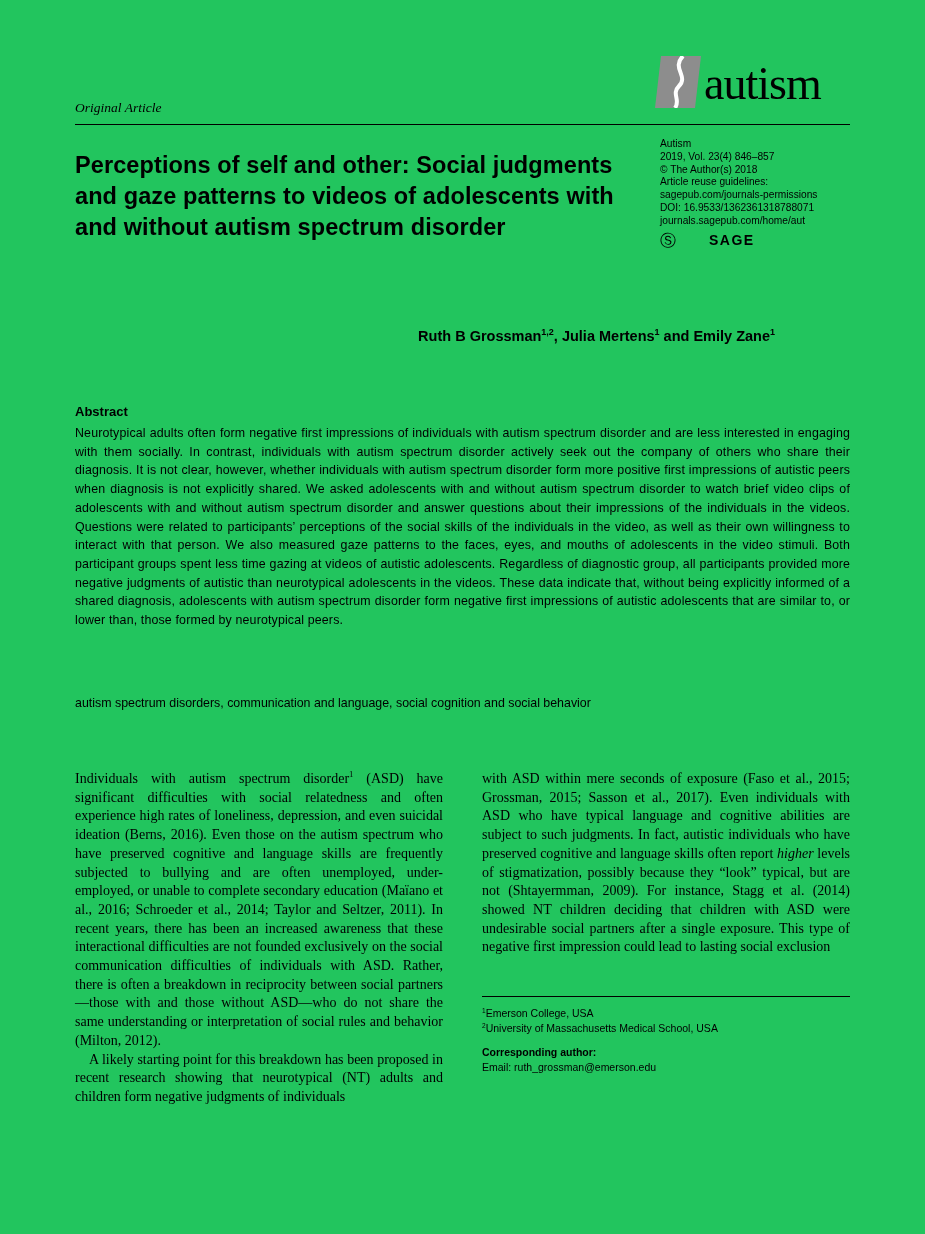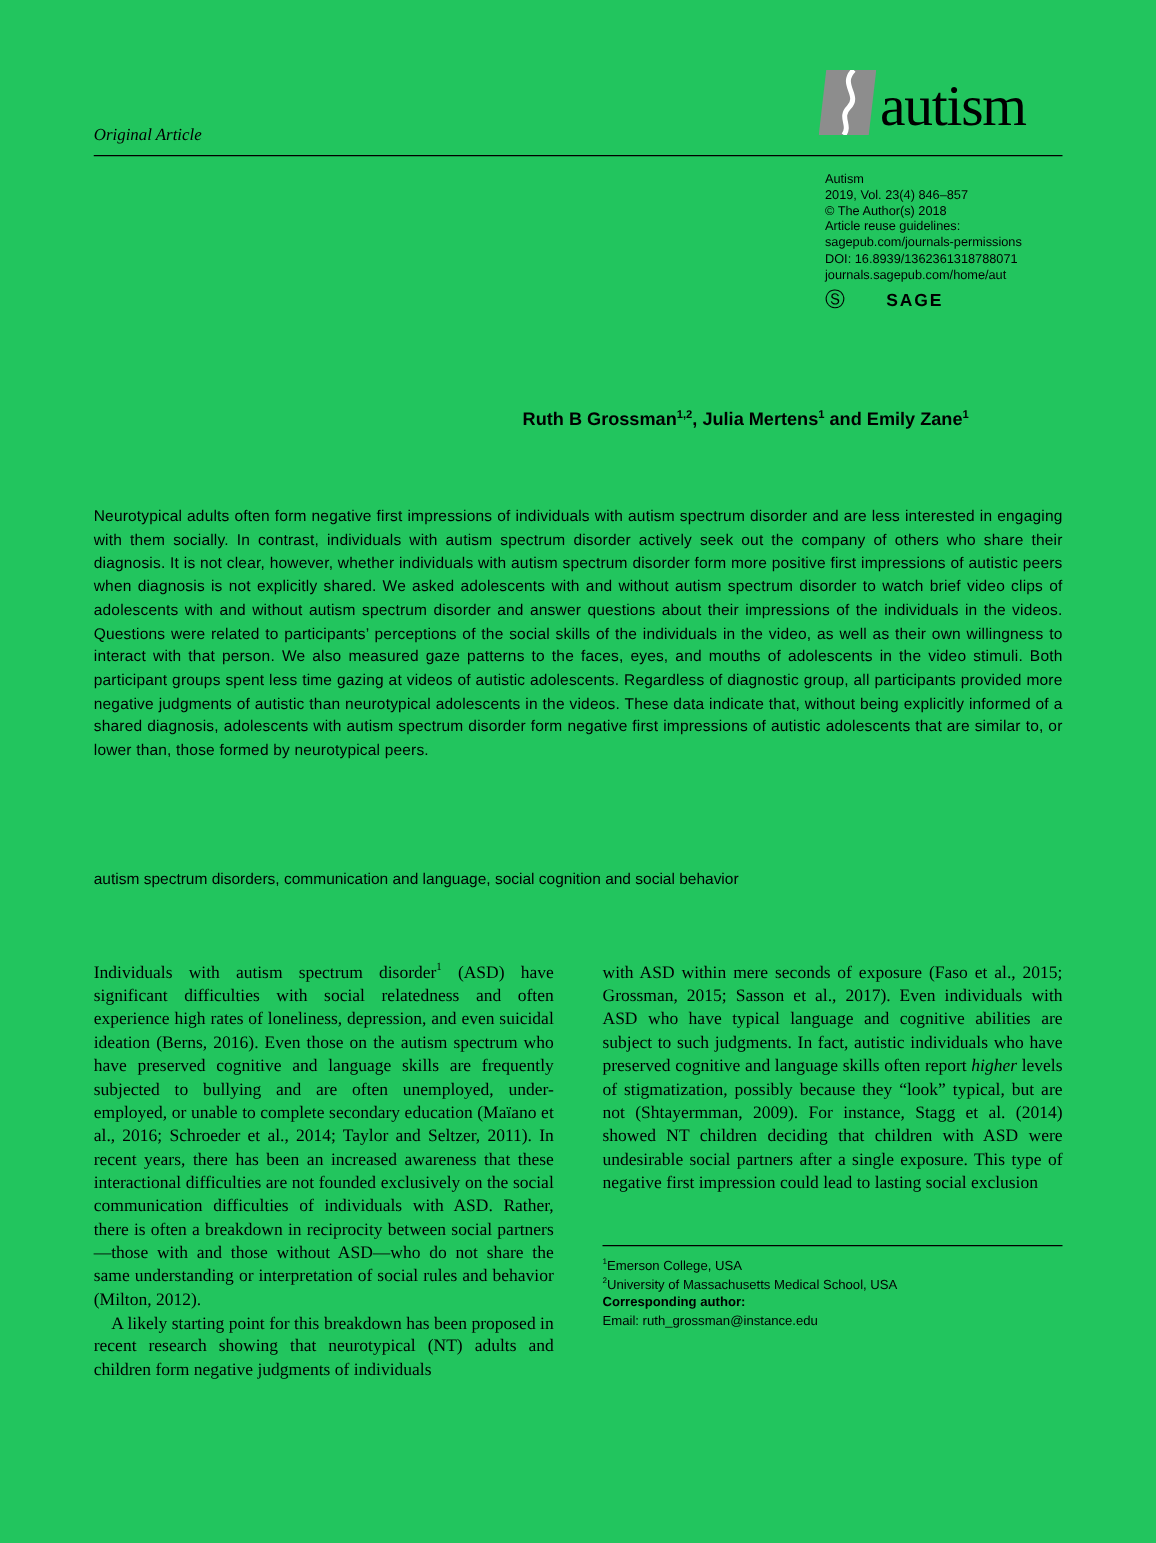--- a/index.html
+++ b/index.html
@@ -130,20 +130,21 @@
     left: 482px; top: 996px;
     width: 368px;
     border-top: 1px solid #000;
     padding-top: 9px;
     font-family: "Liberation Sans", sans-serif;
     font-size: 10.5px;
     line-height: 14.6px;
   }
   .footnote-block .corr-heading {
     font-weight: bold;
+    margin-top: 10px;
   }
   .email-link { color: #000; text-decoration: none; }
 </style>
 </head>
 <body>
 
 <div class="page">
 
   <div class="article-type">Original Article</div>
 
@@ -158,50 +159,52 @@
   </div>
 
   <div class="header-rule"></div>
 
   <div class="journal-meta">
     <div>Autism</div>
     <div>2019, Vol. 23(4) 846–857</div>
     <div>© The Author(s) 2018</div>
     <div>Article reuse guidelines:</div>
     <div class="link">sagepub.com/journals-permissions</div>
-    <div>DOI: 16.8939/1362361318788071</div>
+    <div>DOI: 16.9533/1362361318788071</div>
     <div class="link">journals.sagepub.com/home/aut</div>
     <div class="sage-logo">
       <span class="sage-s">Ⓢ</span>
       <span class="sage-text">SAGE</span>
     </div>
   </div>
 
+  <h1 class="article-title">Perceptions of self and other: Social judgments and gaze patterns to videos of adolescents with and without autism spectrum disorder</h1>
 
   <div class="author-byline">
     <span>Ruth B Grossman</span><sup>1,2</sup><span>, </span><span>Julia Mertens</span><sup>1</sup><span> and </span><span>Emily Zane</span><sup>1</sup>
   </div>
 
   <div class="abstract-section">
+    <div class="section-heading">Abstract</div>
     <div class="abstract-text">Neurotypical adults often form negative first impressions of individuals with autism spectrum disorder and are less interested in engaging with them socially. In contrast, individuals with autism spectrum disorder actively seek out the company of others who share their diagnosis. It is not clear, however, whether individuals with autism spectrum disorder form more positive first impressions of autistic peers when diagnosis is not explicitly shared. We asked adolescents with and without autism spectrum disorder to watch brief video clips of adolescents with and without autism spectrum disorder and answer questions about their impressions of the individuals in the videos. Questions were related to participants’ perceptions of the social skills of the individuals in the video, as well as their own willingness to interact with that person. We also measured gaze patterns to the faces, eyes, and mouths of adolescents in the video stimuli. Both participant groups spent less time gazing at videos of autistic adolescents. Regardless of diagnostic group, all participants provided more negative judgments of autistic than neurotypical adolescents in the videos. These data indicate that, without being explicitly informed of a shared diagnosis, adolescents with autism spectrum disorder form negative first impressions of autistic adolescents that are similar to, or lower than, those formed by neurotypical peers.</div>
   </div>
 
   <div class="keywords-section">
     <div class="keywords-text">autism spectrum disorders, communication and language, social cognition and social behavior</div>
   </div>
 
   <div class="body-col col-left">
     <p><span>Individuals with autism spectrum disorder</span><sup>1</sup><span> (ASD) have significant difficulties with social relatedness and often experience high rates of loneliness, depression, and even suicidal ideation (Berns, 2016). Even those on the autism spectrum who have preserved cognitive and language skills are frequently subjected to bullying and are often unemployed, under-employed, or unable to complete secondary education (Maïano et al., 2016; Schroeder et al., 2014; Taylor and Seltzer, 2011). In recent years, there has been an increased awareness that these interactional difficulties are not founded exclusively on the social communication difficulties of individuals with ASD. Rather, there is often a breakdown in reciprocity between social partners—those with and those without ASD—who do not share the same understanding or interpretation of social rules and behavior (Milton, 2012).</span></p>
     <p class="indent">A likely starting point for this breakdown has been proposed in recent research showing that neurotypical (NT) adults and children form negative judgments of individuals</p>
   </div>
 
   <div class="body-col col-right">
     <p><span>with ASD within mere seconds of exposure (Faso et al., 2015; Grossman, 2015; Sasson et al., 2017). Even individuals with ASD who have typical language and cognitive abilities are subject to such judgments. In fact, autistic individuals who have preserved cognitive and language skills often report </span><span class="italic-term">higher</span><span> levels of stigmatization, possibly because they “look” typical, but are not (Shtayermman, 2009). For instance, Stagg et al. (2014) showed NT children deciding that children with ASD were undesirable social partners after a single exposure. This type of negative first impression could lead to lasting social exclusion</span></p>
   </div>
 
   <div class="footnote-block">
     <div><sup>1</sup><span>Emerson College, USA</span></div>
     <div><sup>2</sup><span>University of Massachusetts Medical School, USA</span></div>
     <div class="corr-heading">Corresponding author:</div>
-    <div><span>Email: </span><span class="email-link">ruth_grossman@instance.edu</span></div>
+    <div><span>Email: </span><span class="email-link">ruth_grossman@emerson.edu</span></div>
   </div>
 
 </div>
 
 </body></html>

